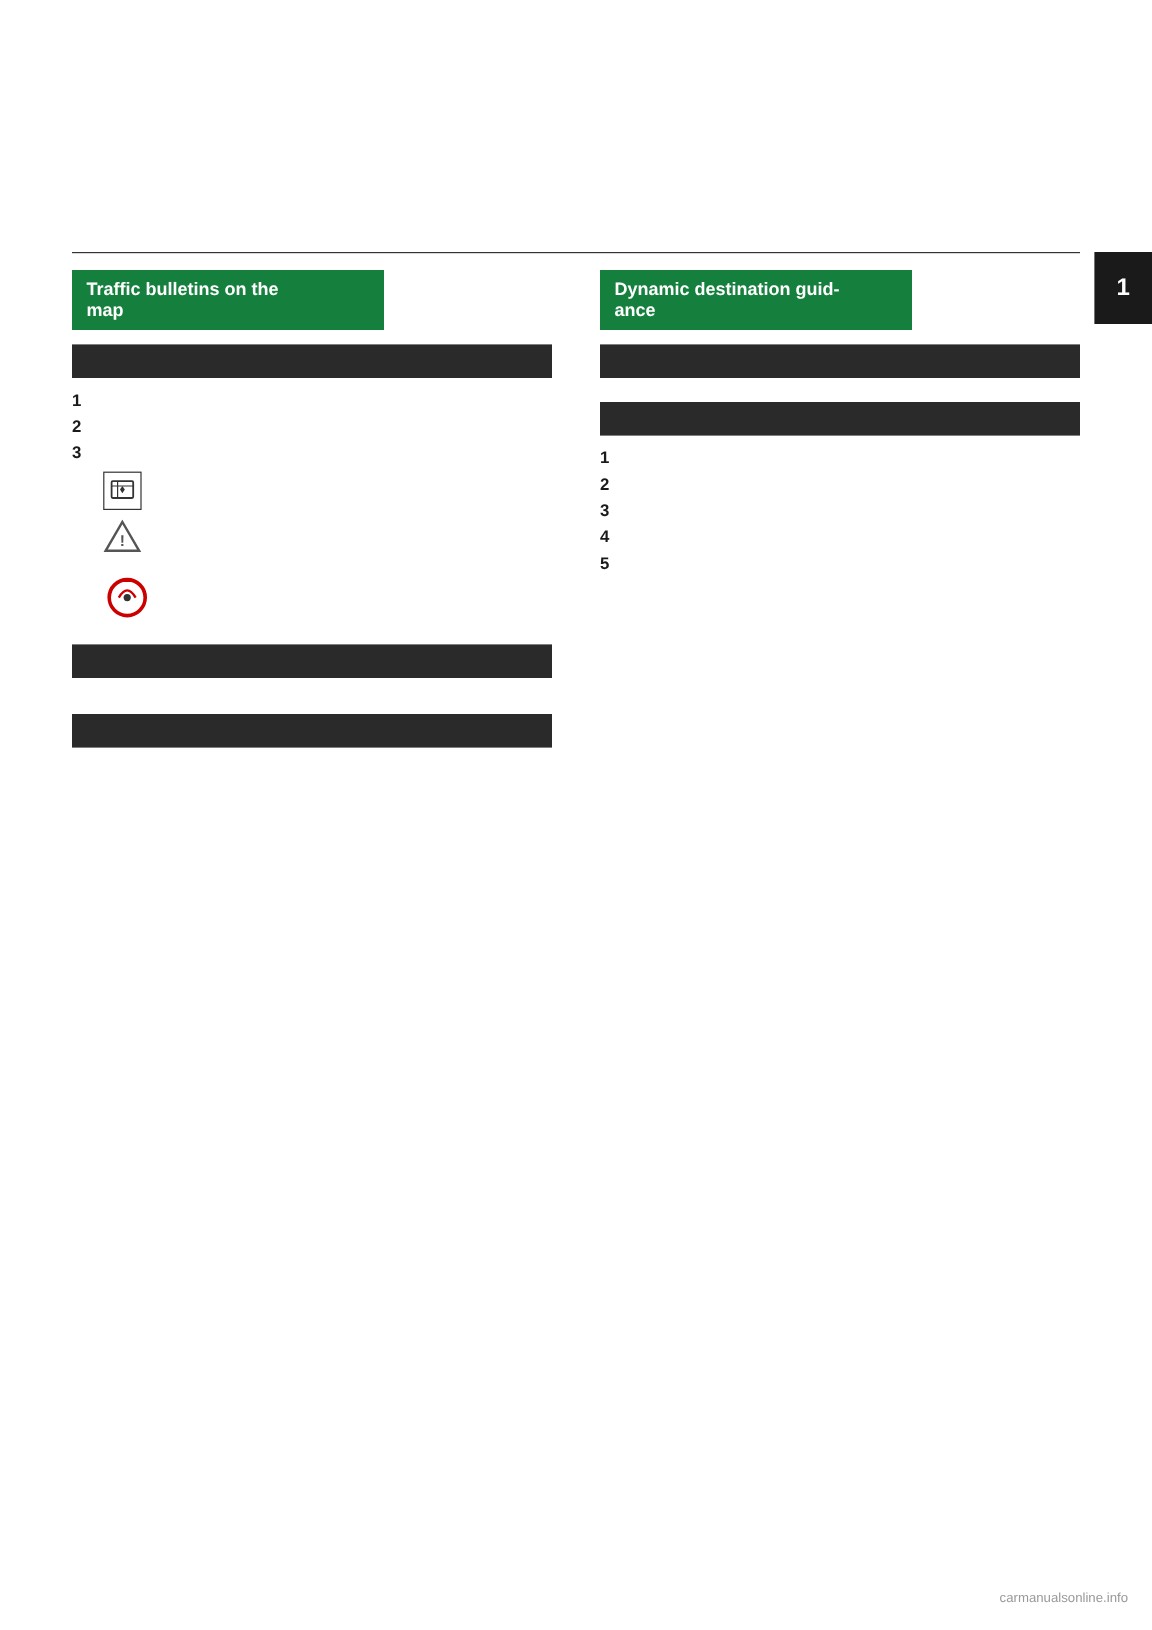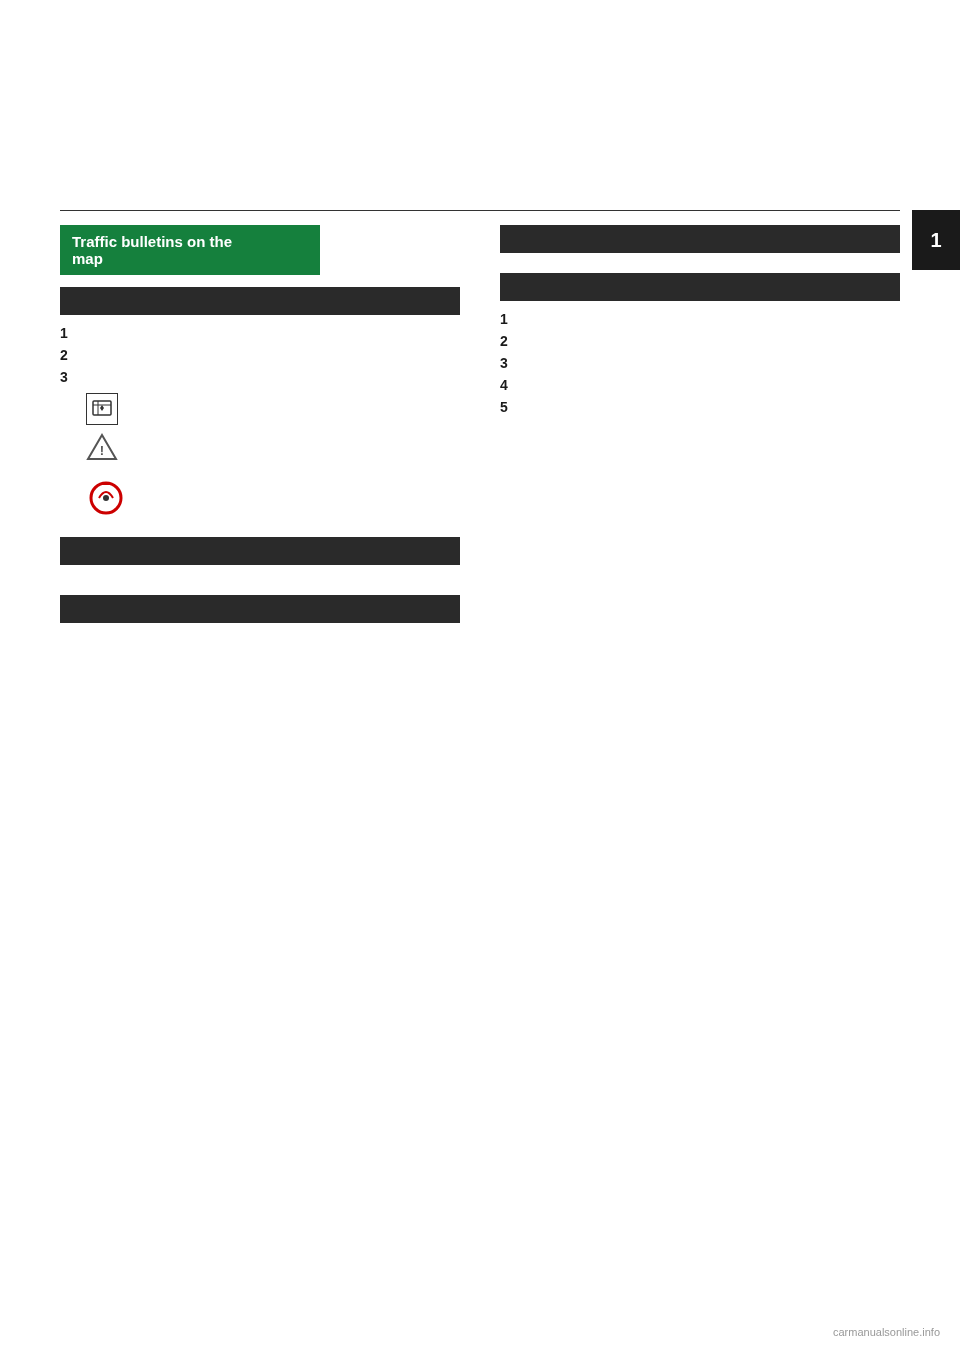--- a/index.html
+++ b/index.html
@@ -213,20 +213,23 @@
     <div style="margin-top:30px;">
       <div class="dark-bar"></div>
       <p class="paragraph-text"></p>
     </div>
 
   </div>
 
   <div class="right-column">
 
     
+    <div class="section-box">
+      Dynamic destination guid-<br>ance
+    </div>
 
     
     <div class="dark-bar"></div>
 
     <p class="paragraph-text"></p>
     <p class="paragraph-text"></p>
     <p class="paragraph-text"></p>
     <p class="paragraph-text"></p>
 
     

